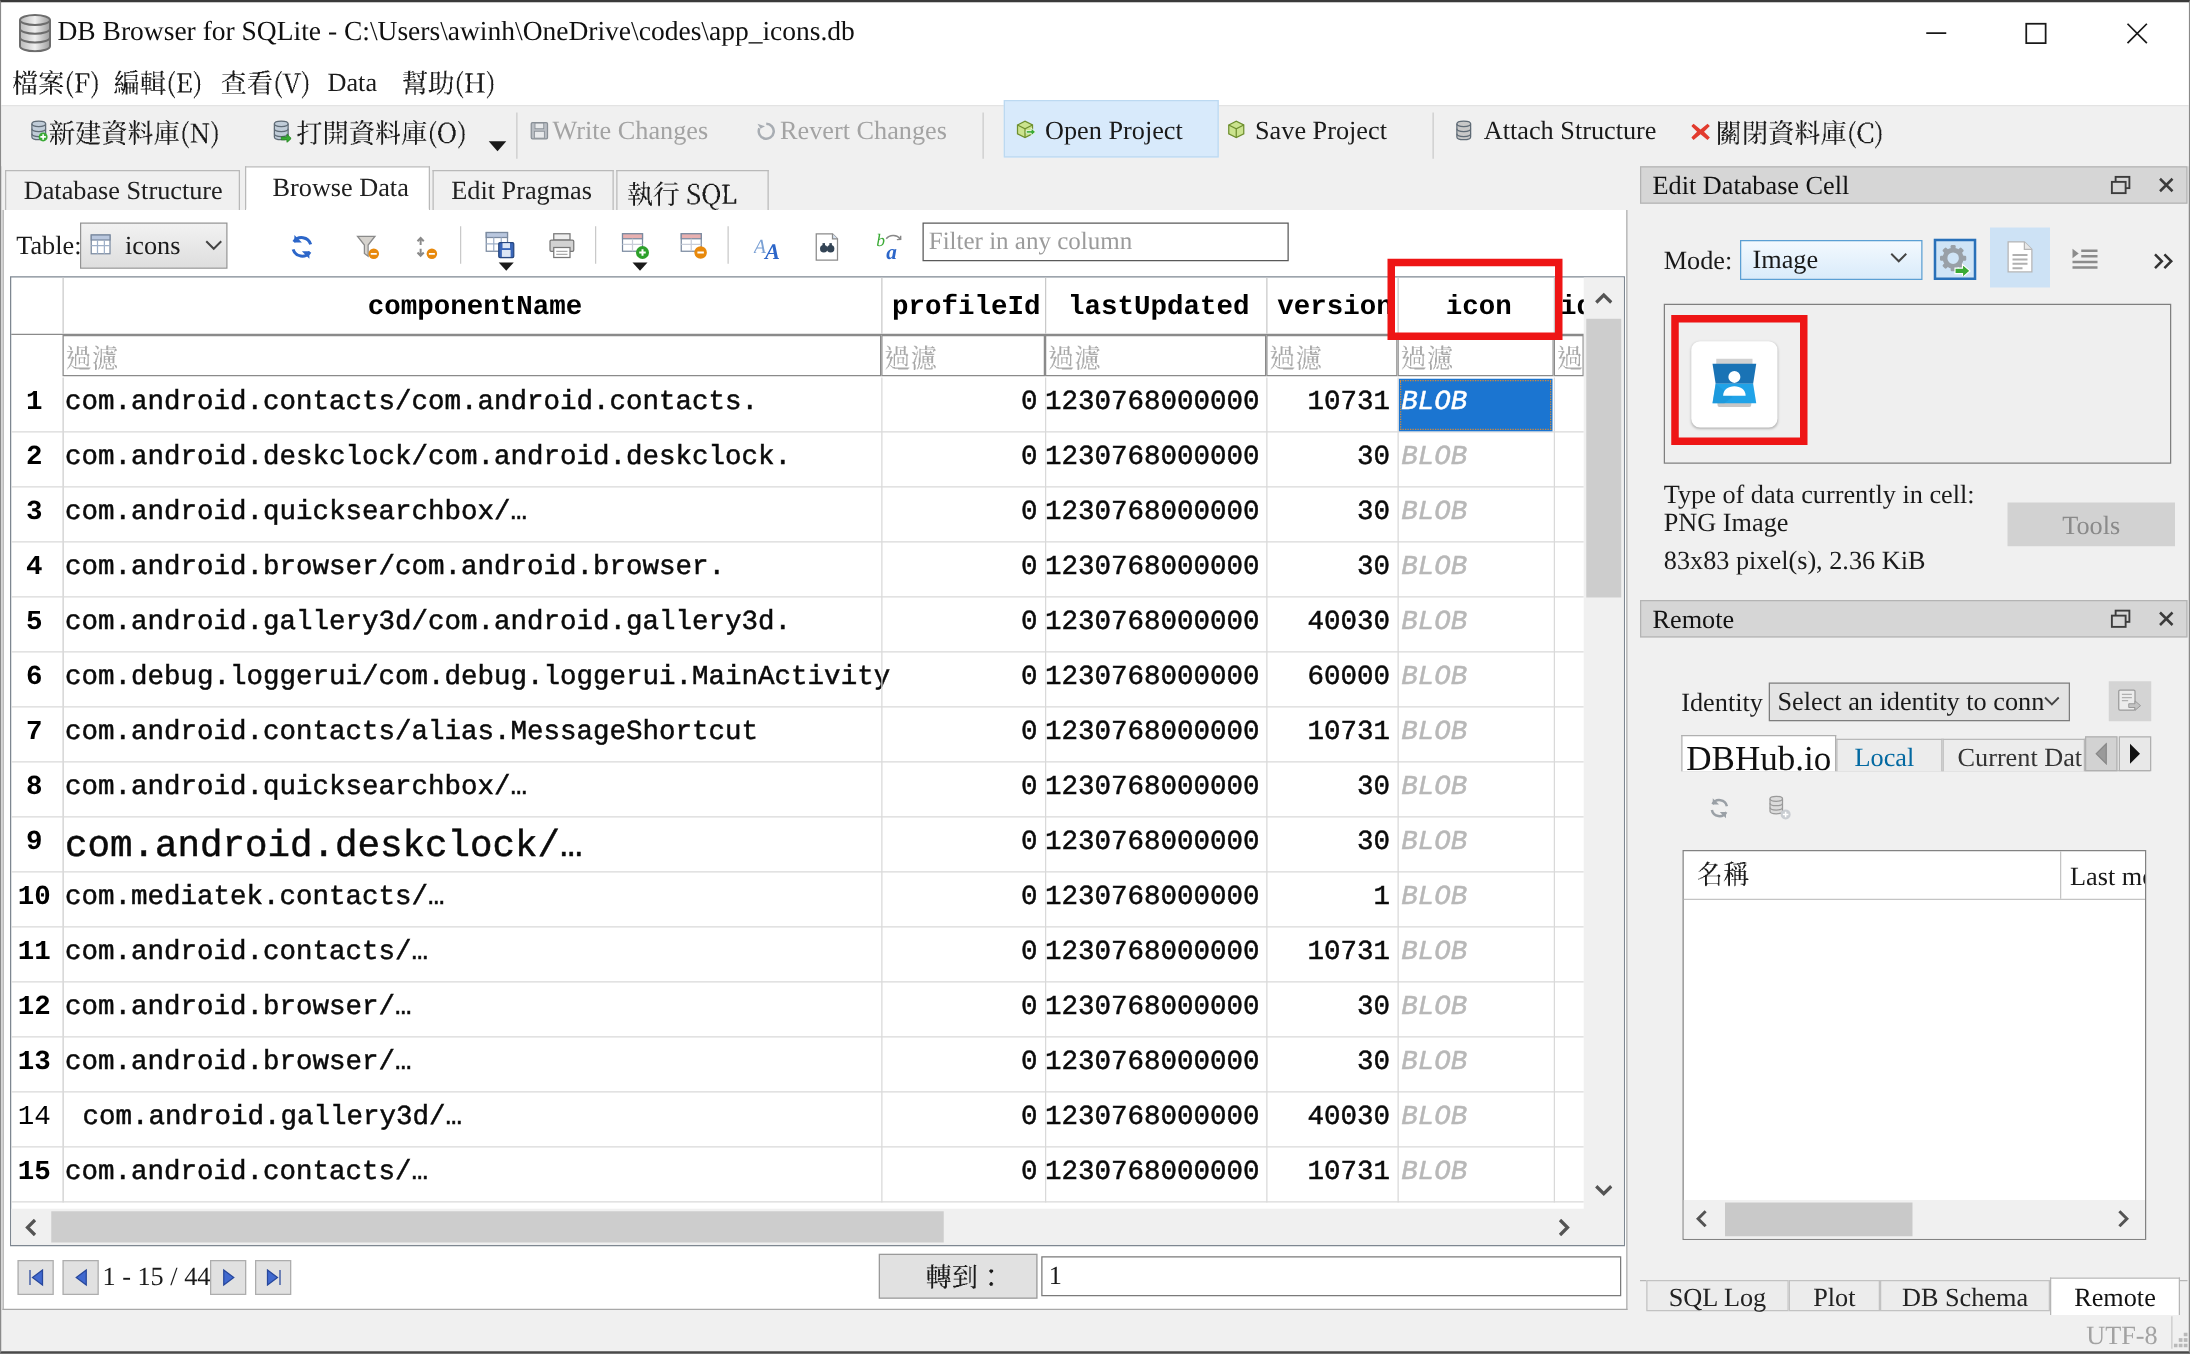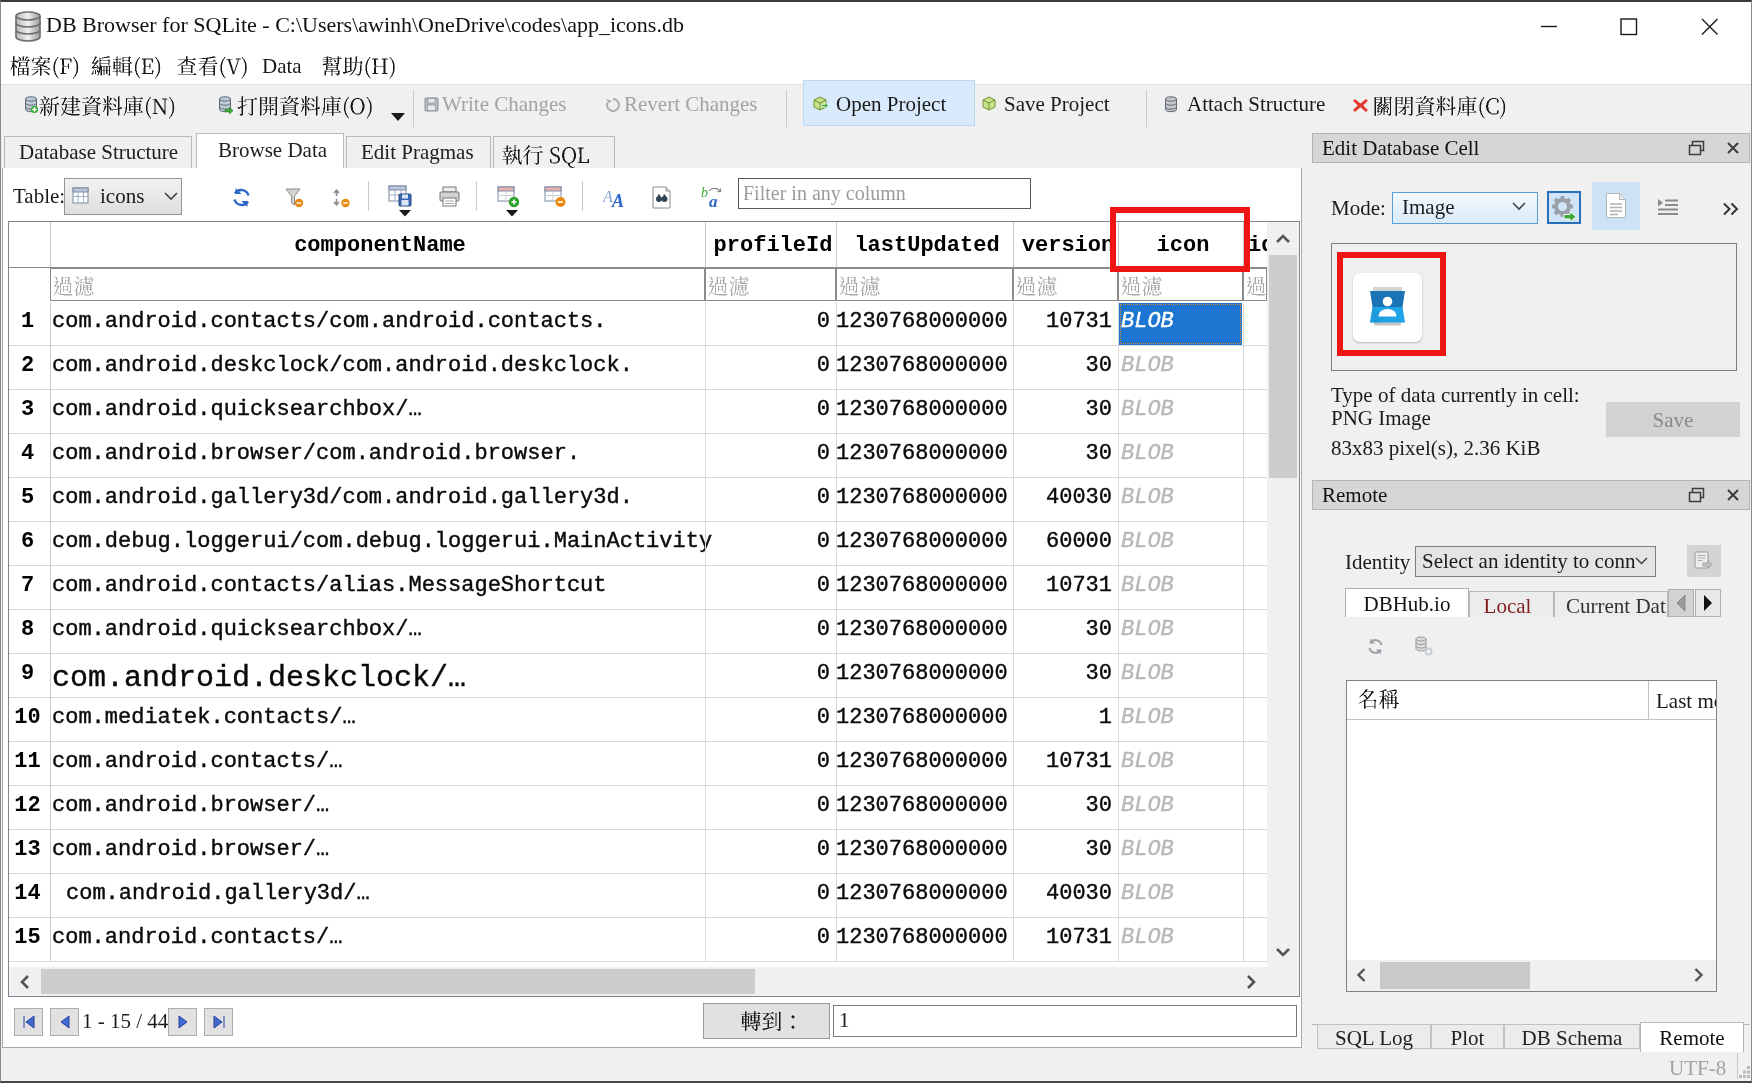--- a/index.html
+++ b/index.html
@@ -325,21 +325,21 @@
 <div class="ab mo dk" style="left:1013px;top:793px;width:99px;text-align:right;font-size:22px;color:#0a0a0a">30</div>
 <div class="ab mo dk" style="left:1121px;top:793px;font-size:22px;font-style:italic;color:#b8b8b8">BLOB</div>
 <div class="ab" style="left:9px;top:873px;width:1258px;height:1px;background:#d9d9d9"></div>
 <div class="ab mo" style="left:5px;top:837px;width:45px;text-align:center;font-size:22px;font-weight:bold;color:#000">13</div>
 <div class="ab mo dk" style="left:52px;top:837px;font-size:22px;color:#0a0a0a;white-space:pre">com.android.browser/…</div>
 <div class="ab mo dk" style="left:705px;top:837px;width:125px;text-align:right;font-size:22px;color:#0a0a0a">0</div>
 <div class="ab mo dk" style="left:836px;top:837px;width:171px;text-align:right;font-size:22px;color:#0a0a0a">1230768000000</div>
 <div class="ab mo dk" style="left:1013px;top:837px;width:99px;text-align:right;font-size:22px;color:#0a0a0a">30</div>
 <div class="ab mo dk" style="left:1121px;top:837px;font-size:22px;font-style:italic;color:#b8b8b8">BLOB</div>
 <div class="ab" style="left:9px;top:917px;width:1258px;height:1px;background:#d9d9d9"></div>
-<div class="ab mo" style="left:5px;top:881px;width:45px;text-align:center;font-size:22px;font-weight:bold;color:#000">14</div>
+<div class="ab mo" style="left:5px;top:881px;width:45px;text-align:center;font-size:22px;font-weight:normal;color:#000">14</div>
 <div class="ab mo dk" style="left:66px;top:881px;font-size:22px;color:#0a0a0a;white-space:pre">com.android.gallery3d/…</div>
 <div class="ab mo dk" style="left:705px;top:881px;width:125px;text-align:right;font-size:22px;color:#0a0a0a">0</div>
 <div class="ab mo dk" style="left:836px;top:881px;width:171px;text-align:right;font-size:22px;color:#0a0a0a">1230768000000</div>
 <div class="ab mo dk" style="left:1013px;top:881px;width:99px;text-align:right;font-size:22px;color:#0a0a0a">40030</div>
 <div class="ab mo dk" style="left:1121px;top:881px;font-size:22px;font-style:italic;color:#b8b8b8">BLOB</div>
 <div class="ab" style="left:9px;top:961px;width:1258px;height:1px;background:#d9d9d9"></div>
 <div class="ab mo" style="left:5px;top:925px;width:45px;text-align:center;font-size:22px;font-weight:bold;color:#000">15</div>
 <div class="ab mo dk" style="left:52px;top:925px;font-size:22px;color:#0a0a0a;white-space:pre">com.android.contacts/…</div>
 <div class="ab mo dk" style="left:705px;top:925px;width:125px;text-align:right;font-size:22px;color:#0a0a0a">0</div>
 <div class="ab mo dk" style="left:836px;top:925px;width:171px;text-align:right;font-size:22px;color:#0a0a0a">1230768000000</div>
@@ -445,21 +445,21 @@
 <path d="M6.5 22h30L39 37.5H4z" fill="#20a3e8"></path>
 <path d="M6.5 22l13.5 10.5-6.5 5H4z" fill="#1b94d4" opacity="0.55"></path>
 <circle cx="21.5" cy="16.5" r="4.8" fill="#fff"></circle>
 <path d="M12.5 31.5c0-4.8 4-7.6 9-7.6s9 2.8 9 7.6z" fill="#fff"></path>
   </svg>
 <div class="ab" style="left:1337px;top:252px;width:109px;height:104px;border:6px solid #ee1515"></div>
 <div class="ab" style="left:1110px;top:207px;width:140px;height:65px;border:6px solid #ee1515"></div>
 <div class="ab sf" style="left:1331px;top:383px;font-size:21px;color:#1a1a1a">Type of data currently in cell:</div>
 <div class="ab sf" style="left:1331px;top:406px;font-size:21px;color:#1a1a1a">PNG Image</div>
 <div class="ab" style="left:1606px;top:402px;width:134px;height:35px;background:#d2d2d2"></div>
-<div class="ab sf" style="left:1606px;top:408px;width:134px;text-align:center;font-size:21px;color:#8a8a8a">Save</div>
+<div class="ab sf" style="left:1606px;top:408px;width:134px;text-align:center;font-size:21px;color:#8a8a8a">Tools</div>
 <div class="ab sf" style="left:1331px;top:436px;font-size:21px;color:#1a1a1a">83x83 pixel(s), 2.36 KiB</div>
 <div class="ab" style="left:1312px;top:480px;width:438px;height:30px;background:#d6d6d6;border:1px solid #b4b4b4"></div>
 <div class="ab ss" style="left:1322px;top:483px;font-size:21px;color:#111">Remote</div>
 <svg class="ab" style="left:1688px;top:487px" width="17" height="16" viewBox="0 0 17 16">
 <rect x="4.5" y="1.5" width="11" height="9" fill="none" stroke="#3c3c3c" stroke-width="1.5"></rect>
 <rect x="1.5" y="5.5" width="11" height="9" fill="#d6d6d6" stroke="#3c3c3c" stroke-width="1.5"></rect>
   </svg>
 <svg class="ab" style="left:1726px;top:488px" width="14" height="14" viewBox="0 0 14 14">
 <path d="M2 2l10 10M12 2L2 12" stroke="#3c3c3c" stroke-width="2"></path>
   </svg>
@@ -470,23 +470,23 @@
     <path d="M1 1l5.5 5.5L12 1" stroke="#444" stroke-width="1.5" fill="none"></path>
   </svg>
 <div class="ab" style="left:1687px;top:545px;width:34px;height:32px;background:#d4d4d4"></div>
 <svg class="ab" style="left:1694px;top:551px" width="20" height="20" viewBox="0 0 20 20">
 <rect x="1" y="1" width="13" height="16" rx="1" fill="#ececec" stroke="#9a9a9a"></rect>
 <path d="M3.5 4.5h8M3.5 7h8M3.5 9.5h5" stroke="#b0b0b0"></path>
 <path d="M9 12h5v-2.3l4.4 3.8-4.4 3.8V15H9z" fill="#c3c3c3" stroke="#9a9a9a" stroke-width="0.8"></path>
   </svg>
 <div class="ab" style="left:1345px;top:616px;width:375px;height:1px;background:#b0b0b0"></div>
 <div class="ab" style="left:1345px;top:588px;width:124px;height:29px;background:#fff;border:1px solid #b0b0b0;border-bottom:none"></div>
-<div class="ab sf" style="left:1345px;top:592px;width:124px;text-align:center;font-size:21px;color:#111">DBHub.io</div>
+<div class="ab sf" style="left:1345px;top:592px;width:124px;text-align:center;font-size:28px;color:#111">DBHub.io</div>
 <div class="ab" style="left:1469px;top:591px;width:85px;height:26px;background:#ececec;border:1px solid #b9b9b9;border-bottom:none"></div>
-<div class="ab sf" style="left:1469px;top:594px;width:77px;text-align:center;font-size:21px;color:#7f1d1d">Local</div>
+<div class="ab sf" style="left:1469px;top:594px;width:77px;text-align:center;font-size:21px;color:#0369a1">Local</div>
 <div class="ab" style="left:1554px;top:591px;width:114px;height:26px;background:#ececec;border:1px solid #b9b9b9;border-bottom:none"></div>
 <div class="ab sf" style="left:1554px;top:594px;width:112px;overflow:hidden;font-size:21px;color:#333;white-space:nowrap;text-indent:12px">Current Dat</div>
 <div class="ab" style="left:1668px;top:589px;width:26px;height:28px;background:#d2d2d2;border:1px solid #b0b0b0"></div>
 <svg class="ab" style="left:1675px;top:594px" width="12" height="18">
     <path d="M10 1L2 9l8 8z" fill="#9a9a9a" stroke="#888"></path>
   </svg>
 <div class="ab" style="left:1695px;top:589px;width:26px;height:28px;background:#e8e8e8;border:1px solid #b0b0b0"></div>
 <svg class="ab" style="left:1702px;top:594px" width="12" height="18">
     <path d="M2 1l8 8-8 8z" fill="#111"></path>
   </svg>

